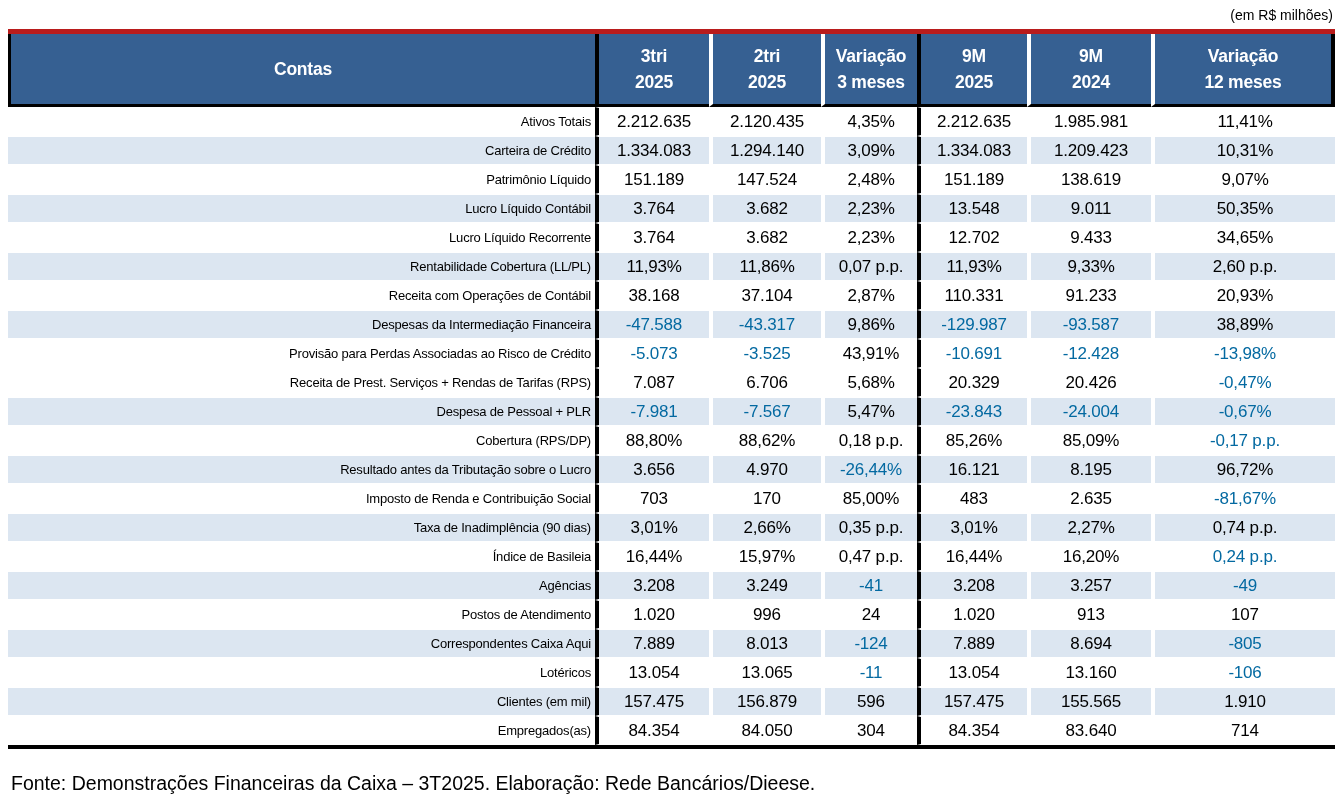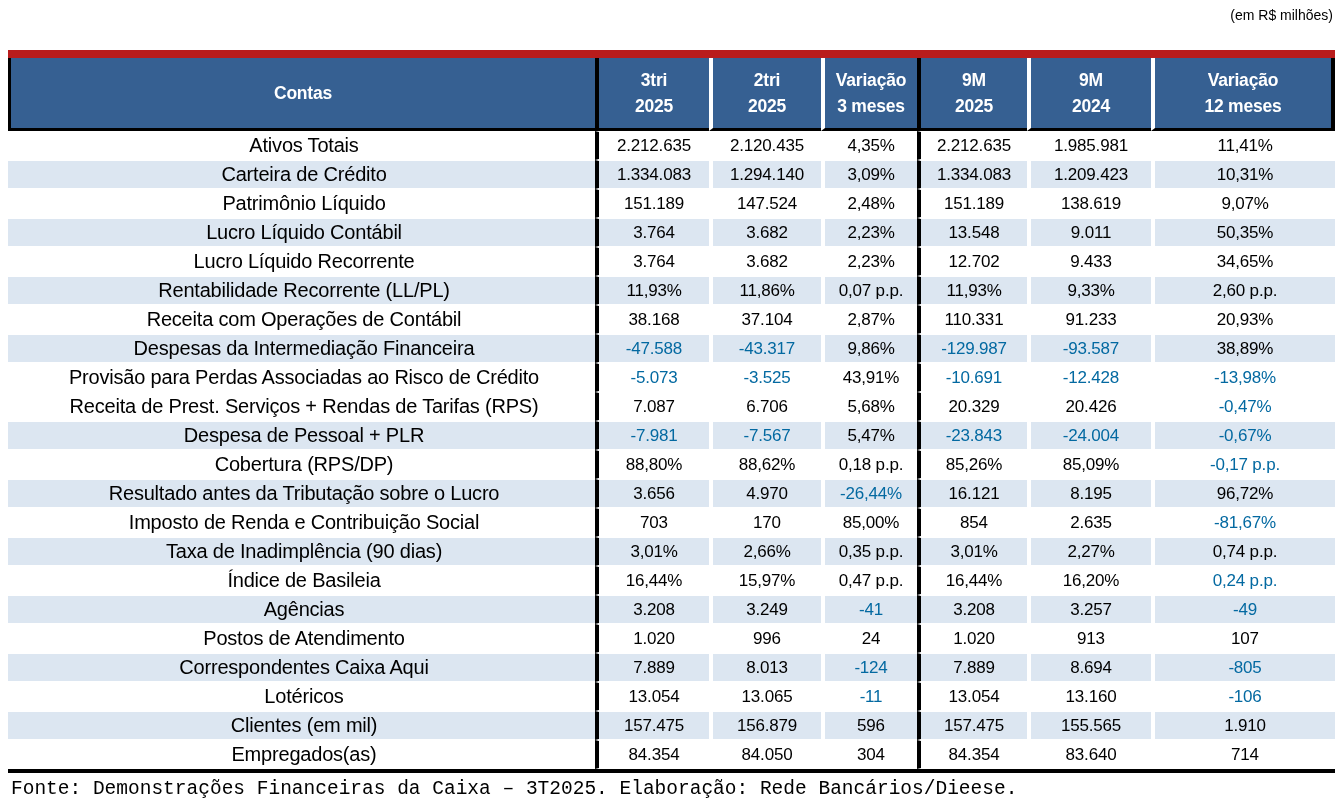--- a/index.html
+++ b/index.html
@@ -19,24 +19,23 @@
     height: 26px;
     padding-right: 2px;
     color: #000;
   }
 
   table.fin {
     border-collapse: separate;
     border-spacing: 0;
     table-layout: fixed;
     width: 1327px;
-    border-top: 8px solid #b91c1c;
+    border-top: 5px solid #b91c1c;
     border-bottom: 4px solid #000;
     letter-spacing: -0.2px;
-    margin-top: 21px;
   }
 
   
   thead th {
     background: #366092;
     color: #ffffff;
     font-weight: bold;
     font-size: 17.5px;
     height: 73px;
     text-align: center;
@@ -59,31 +58,31 @@
     text-align: center;
     vertical-align: middle;
     padding: 0 4px;
     background: #ffffff;
     border-top: 1px solid #ffffff;
     border-bottom: 1px solid #ffffff;
     white-space: nowrap;
     overflow: hidden;
   }
   tbody td.label {
-    text-align: center;
+    text-align: right;
     padding-left: 9px;
-    font-size: 20px;
+    font-size: 13px;
   }
   tbody tr.alt td { background: #dce6f1; }
   tbody td.red { color: #0369a1; }
 
   .footer {
-    font-family: Liberation Mono, monospace;
+    font-family: Liberation Sans, sans-serif;
     font-size: 19.5px;
-    padding: 5px 0 0 3px;
+    padding: 23px 0 0 3px;
     color: #000;
   }
 </style>
 </head>
 <body>
 
 <div class="page">
 
   <div class="unit-label">(em R$ milhões)</div>
 
@@ -166,21 +165,21 @@
         <tr>
           <td class="label">Lucro Líquido Recorrente</td>
           <td class="gap-b">3.764</td>
           <td class="gap-w">3.682</td>
           <td class="gap-w">2,23%</td>
           <td class="gap-b">12.702</td>
           <td class="gap-w">9.433</td>
           <td class="gap-w">34,65%</td>
         </tr>
         <tr class="alt">
-          <td class="label">Rentabilidade Recorrente (LL/PL)</td>
+          <td class="label">Rentabilidade Cobertura (LL/PL)</td>
           <td class="gap-b">11,93%</td>
           <td class="gap-w">11,86%</td>
           <td class="gap-w">0,07 p.p.</td>
           <td class="gap-b">11,93%</td>
           <td class="gap-w">9,33%</td>
           <td class="gap-w">2,60 p.p.</td>
         </tr>
         <tr>
           <td class="label">Receita com Operações de Contábil</td>
           <td class="gap-b">38.168</td>
@@ -242,21 +241,21 @@
           <td class="gap-w red">-26,44%</td>
           <td class="gap-b">16.121</td>
           <td class="gap-w">8.195</td>
           <td class="gap-w">96,72%</td>
         </tr>
         <tr>
           <td class="label">Imposto de Renda e Contribuição Social</td>
           <td class="gap-b">703</td>
           <td class="gap-w">170</td>
           <td class="gap-w">85,00%</td>
-          <td class="gap-b">854</td>
+          <td class="gap-b">483</td>
           <td class="gap-w">2.635</td>
           <td class="gap-w red">-81,67%</td>
         </tr>
         <tr class="alt">
           <td class="label">Taxa de Inadimplência (90 dias)</td>
           <td class="gap-b">3,01%</td>
           <td class="gap-w">2,66%</td>
           <td class="gap-w">0,35 p.p.</td>
           <td class="gap-b">3,01%</td>
           <td class="gap-w">2,27%</td>

